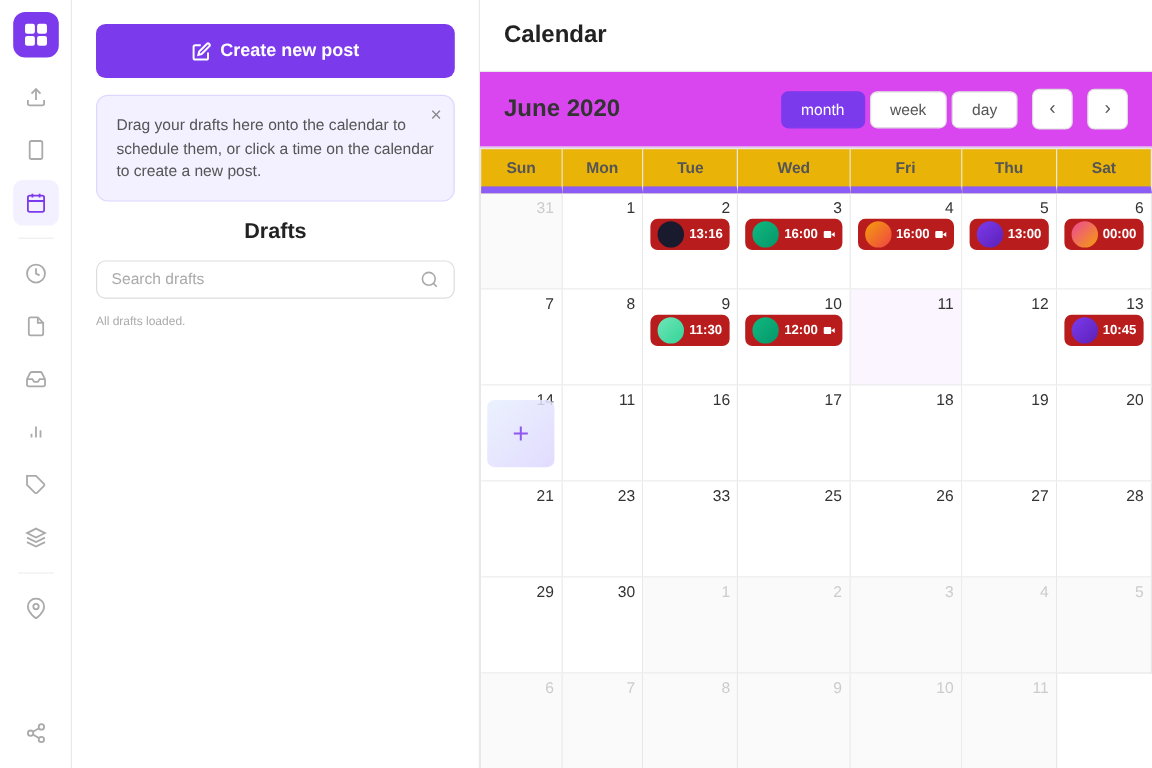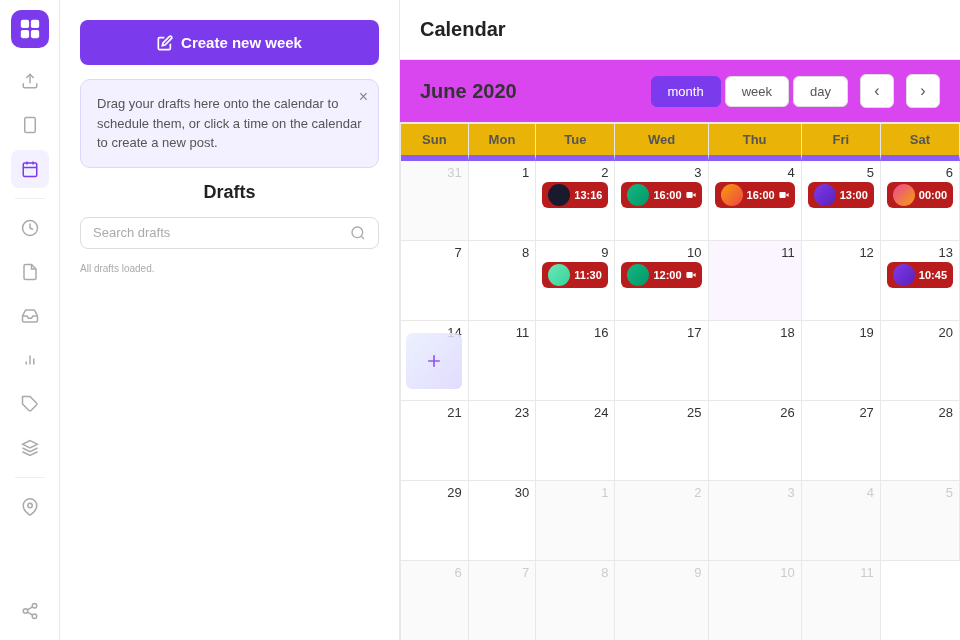--- a/index.html
+++ b/index.html
@@ -364,21 +364,21 @@
       </svg>
   </div>
 </nav>
 
 <aside class="left-panel">
   <button class="create-btn">
     <svg width="16" height="16" fill="none" stroke="white" stroke-width="2.5" viewBox="0 0 24 24">
         <path d="M11 4H4a2 2 0 00-2 2v14a2 2 0 002 2h14a2 2 0 002-2v-7"></path>
         <path d="M18.5 2.5a2.121 2.121 0 013 3L12 15l-4 1 1-4 9.5-9.5z"></path>
       </svg>
-    <span>Create new week</span>
+    <span>Create new post</span>
   </button>
 
   <div class="tooltip-box">
     <button class="tooltip-close">×</button>
     <span>Drag your drafts here onto the calendar to schedule them, or click a time on the calendar to create a new post.</span>
   </div>
 
   <div class="drafts-label">Drafts</div>
 
   <div class="search-box">
@@ -410,22 +410,22 @@
     <button class="nav-btn">›</button>
   </div>
 
   <div class="cal-wrap">
     <div class="cal-grid">
 
       <div class="cal-day-header">Sun</div>
       <div class="cal-day-header">Mon</div>
       <div class="cal-day-header">Tue</div>
       <div class="cal-day-header">Wed</div>
+      <div class="cal-day-header">Fri</div>
       <div class="cal-day-header">Thu</div>
-      <div class="cal-day-header">Fri</div>
       <div class="cal-day-header">Sat</div>
 
       <div class="cal-cell other-month">
           <div class="cal-date other">31</div>
         </div>
       <div class="cal-cell">
           <div class="cal-date">1</div>
         </div>
       <div class="cal-cell">
         <div class="cal-date">2</div>
@@ -537,21 +537,21 @@
           <div class="cal-date">20</div>
         </div>
 
       <div class="cal-cell">
           <div class="cal-date">21</div>
         </div>
       <div class="cal-cell">
           <div class="cal-date">23</div>
         </div>
       <div class="cal-cell">
-          <div class="cal-date">24</div>
+          <div class="cal-date">33</div>
         </div>
       <div class="cal-cell">
           <div class="cal-date">25</div>
         </div>
       <div class="cal-cell">
           <div class="cal-date">26</div>
         </div>
       <div class="cal-cell">
           <div class="cal-date">27</div>
         </div>

